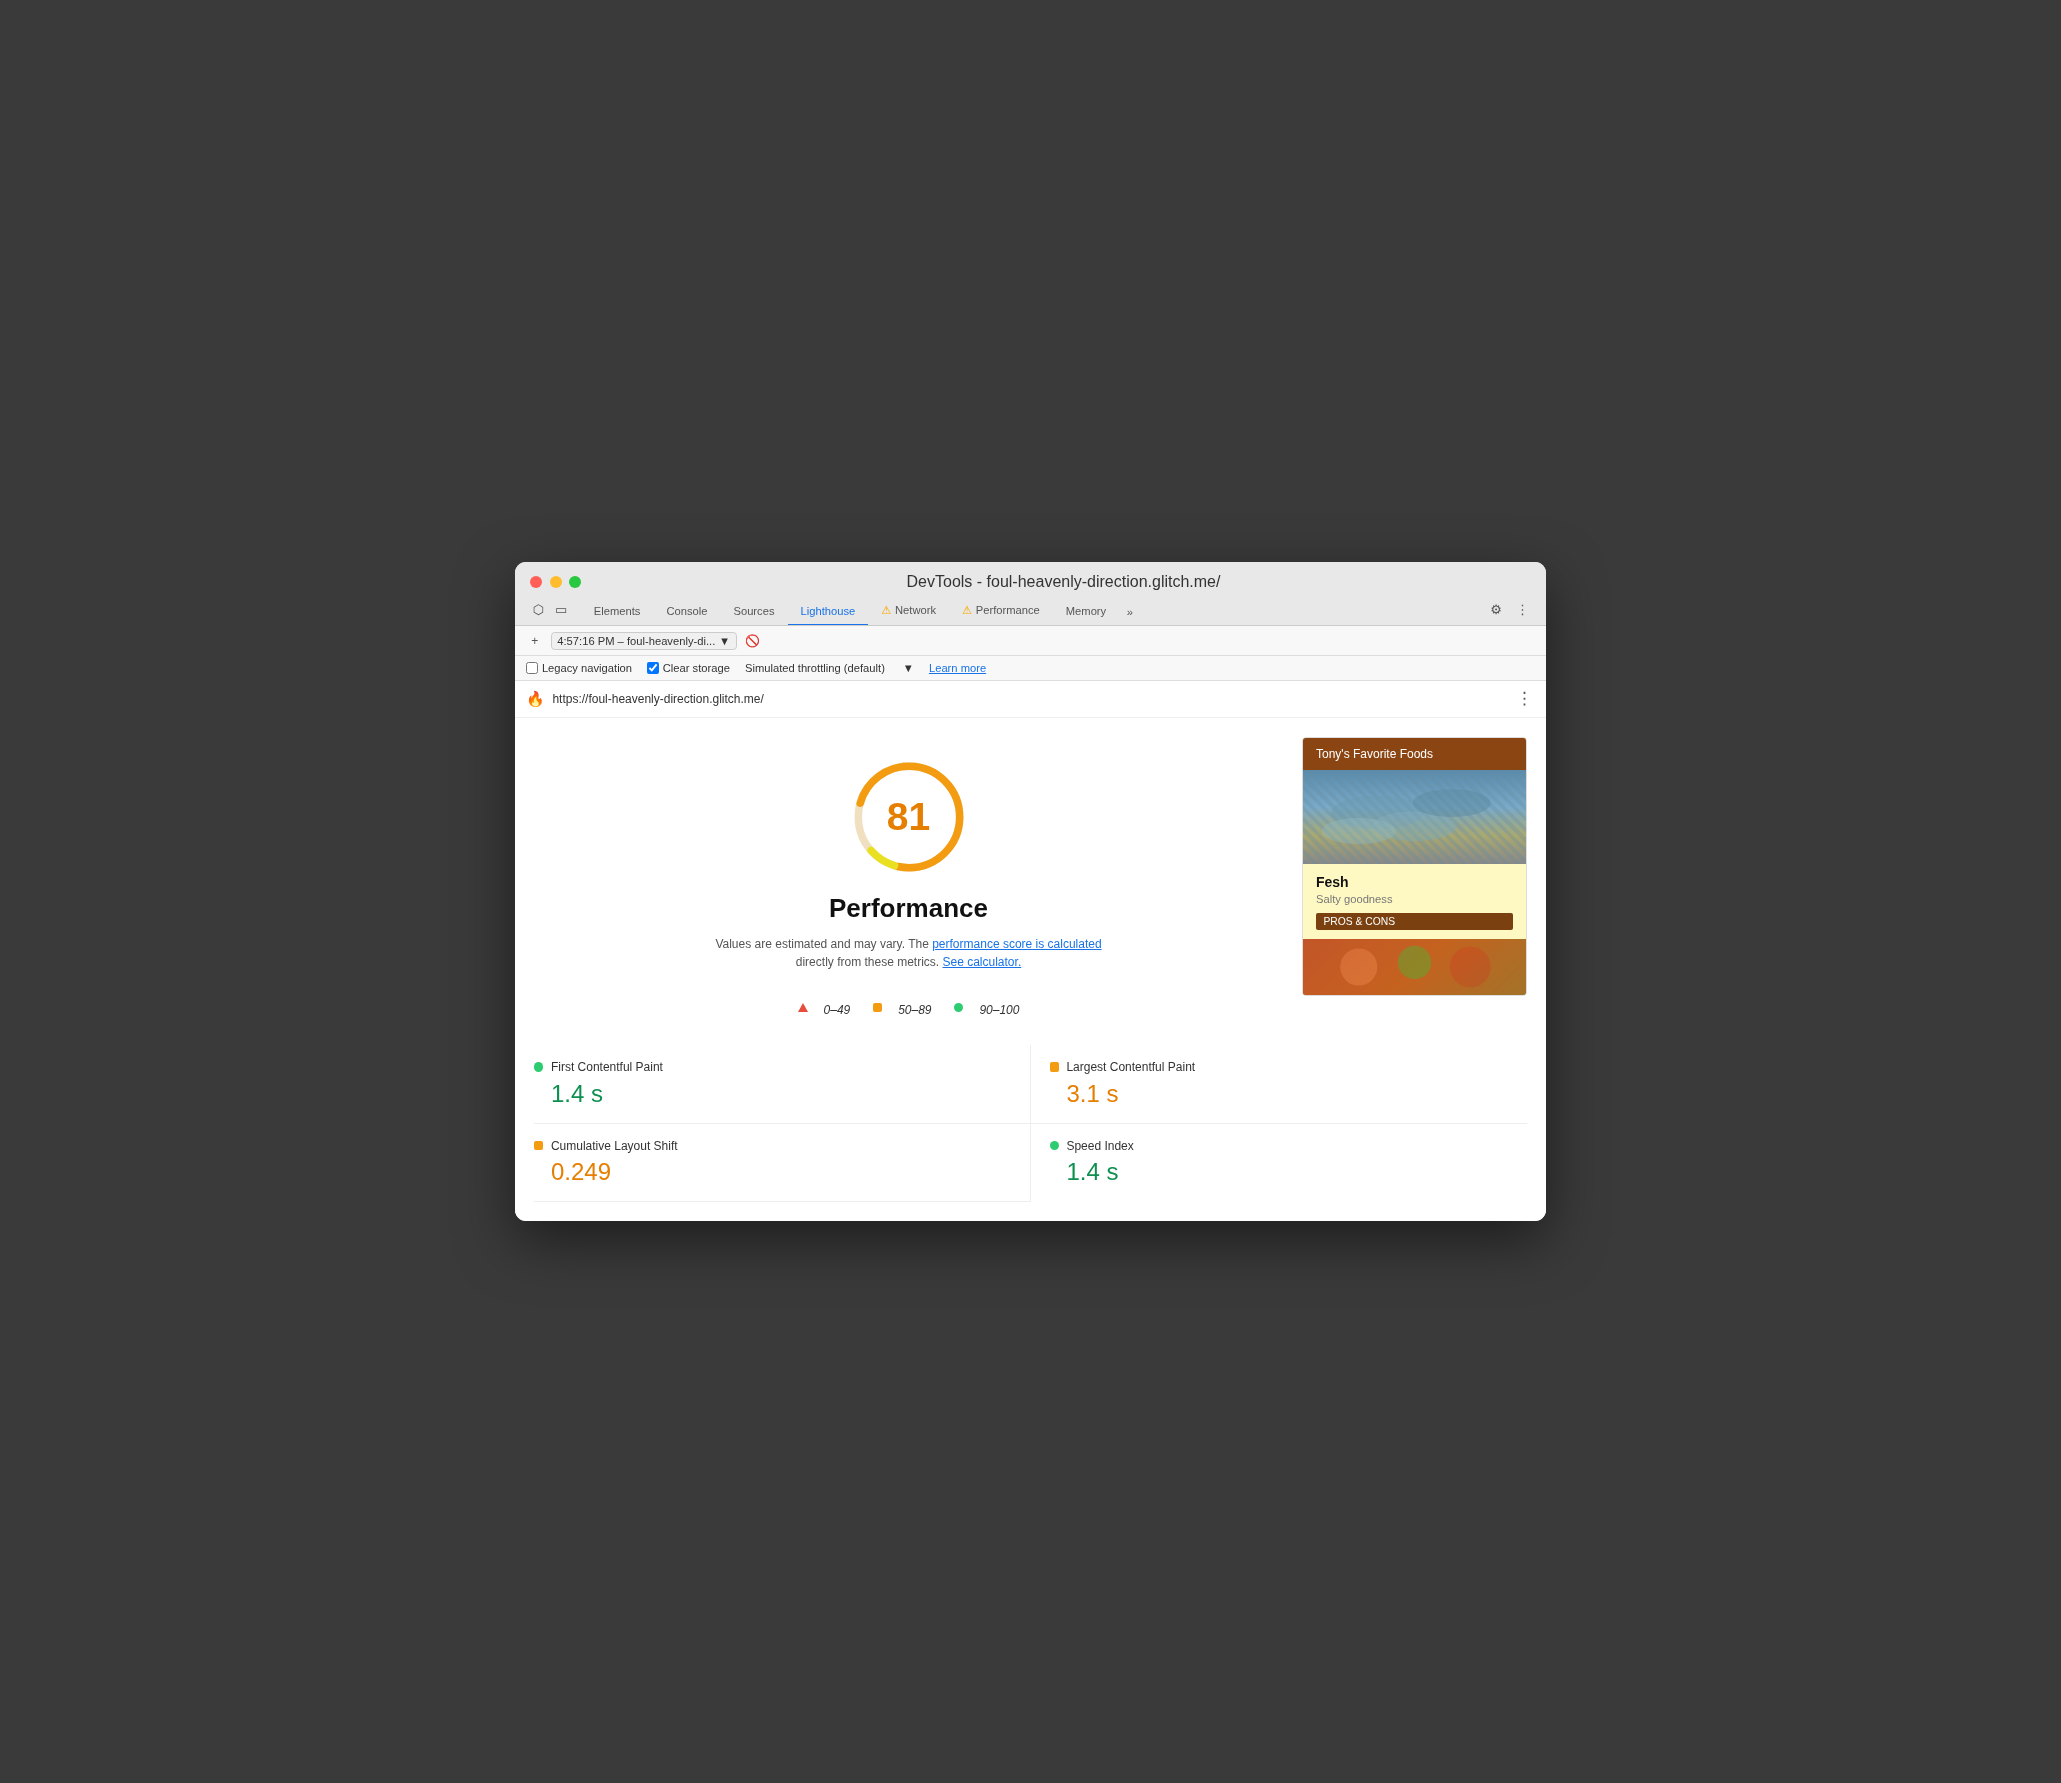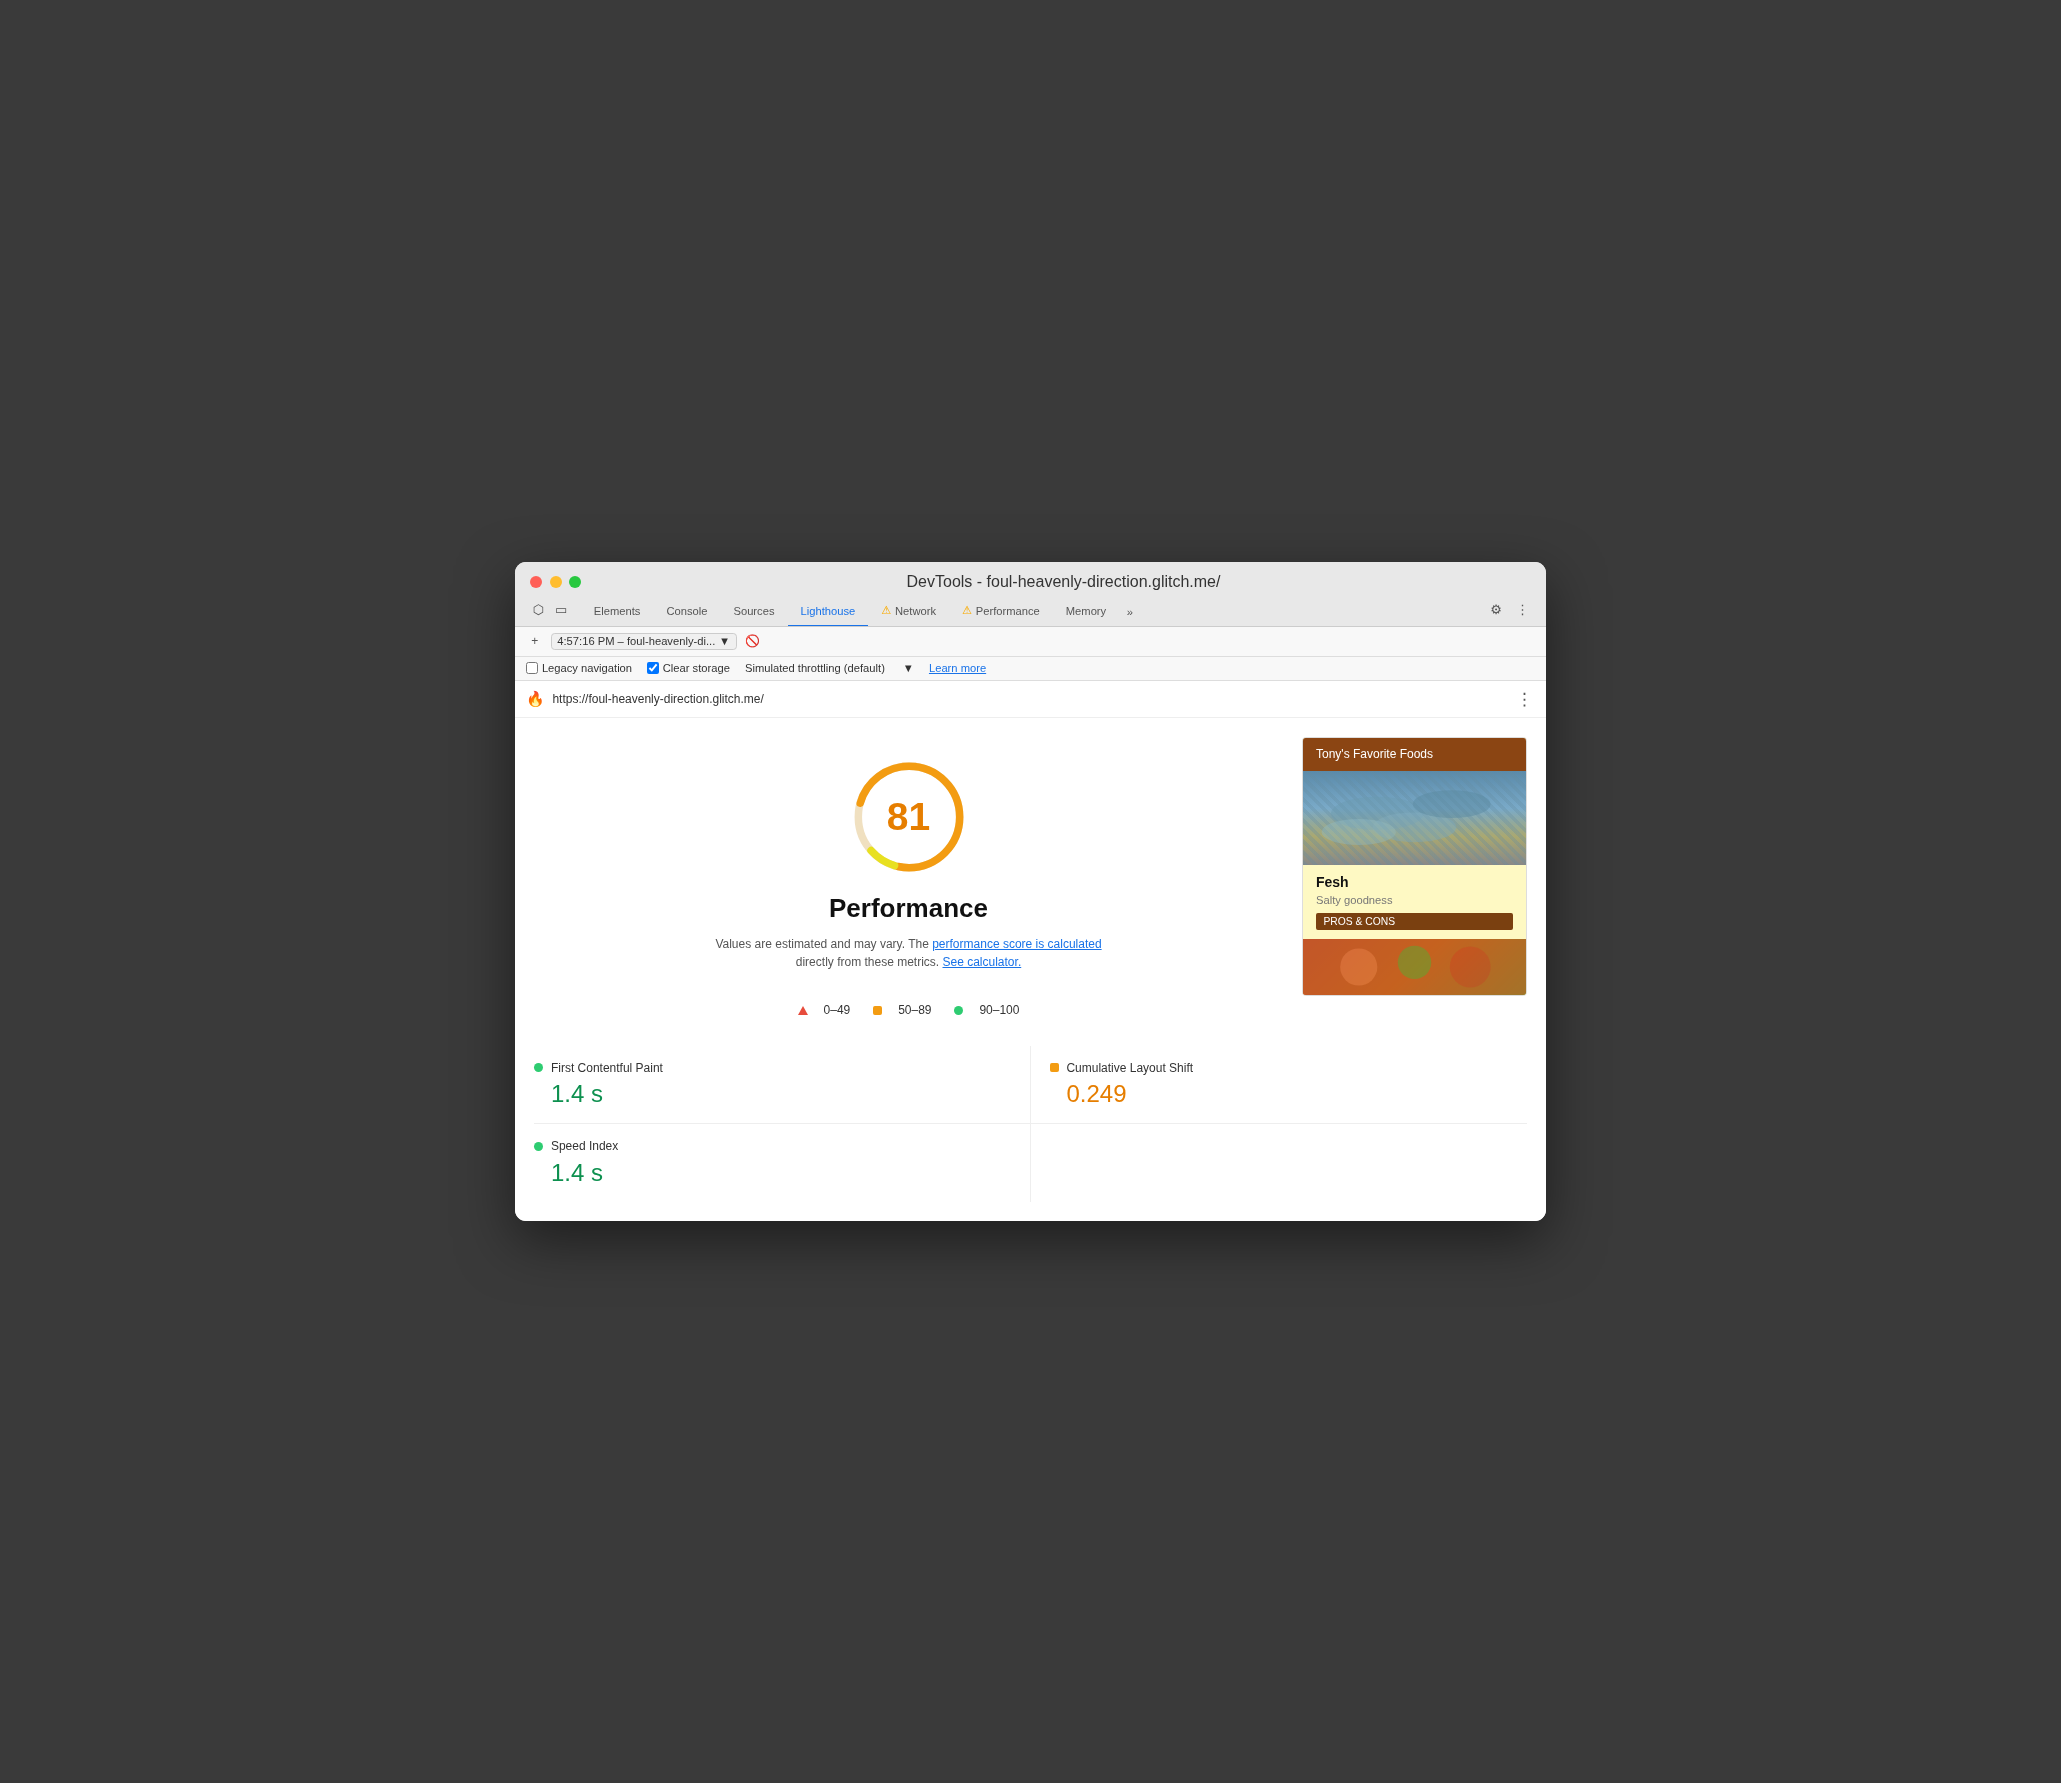--- a/index.html
+++ b/index.html
@@ -237,22 +237,23 @@
       cursor: pointer;
     }
     .score-legend {
       display: flex;
       gap: 22.5px;
       font-size: 12px;
       color: #333;
     }
     .legend-item {
       display: flex;
-      align-items: center;
+      align-items: flex-start;
       gap: 16px;
+      font-style: italic;
     }
     .legend-dot {
       width: 9.4px;
       height: 9.4px;
       border-radius: 50%;
     }
     .legend-triangle {
       width: 0;
       height: 0;
       border-left: 5.6px solid transparent;
@@ -545,20 +546,27 @@
     <div class="metrics-grid">
 
       <div class="metric-item">
         <div class="metric-label-row">
           <div class="metric-indicator" style="background:#2ecc71;"></div>
           <span class="metric-label">First Contentful Paint</span>
         </div>
         <div class="metric-value green">1.4 s</div>
       </div>
 
+      <div class="metric-item">
+        <div class="metric-label-row">
+          <div class="metric-indicator orange-sq" style="background:#f39c12;"></div>
+          <span class="metric-label">Largest Contentful Paint</span>
+        </div>
+        <div class="metric-value orange">3.1 s</div>
+      </div>
 
 
       <div class="metric-item">
         <div class="metric-label-row">
           <div class="metric-indicator orange-sq" style="background:#f39c12;"></div>
           <span class="metric-label">Cumulative Layout Shift</span>
         </div>
         <div class="metric-value orange">0.249</div>
       </div>
 

